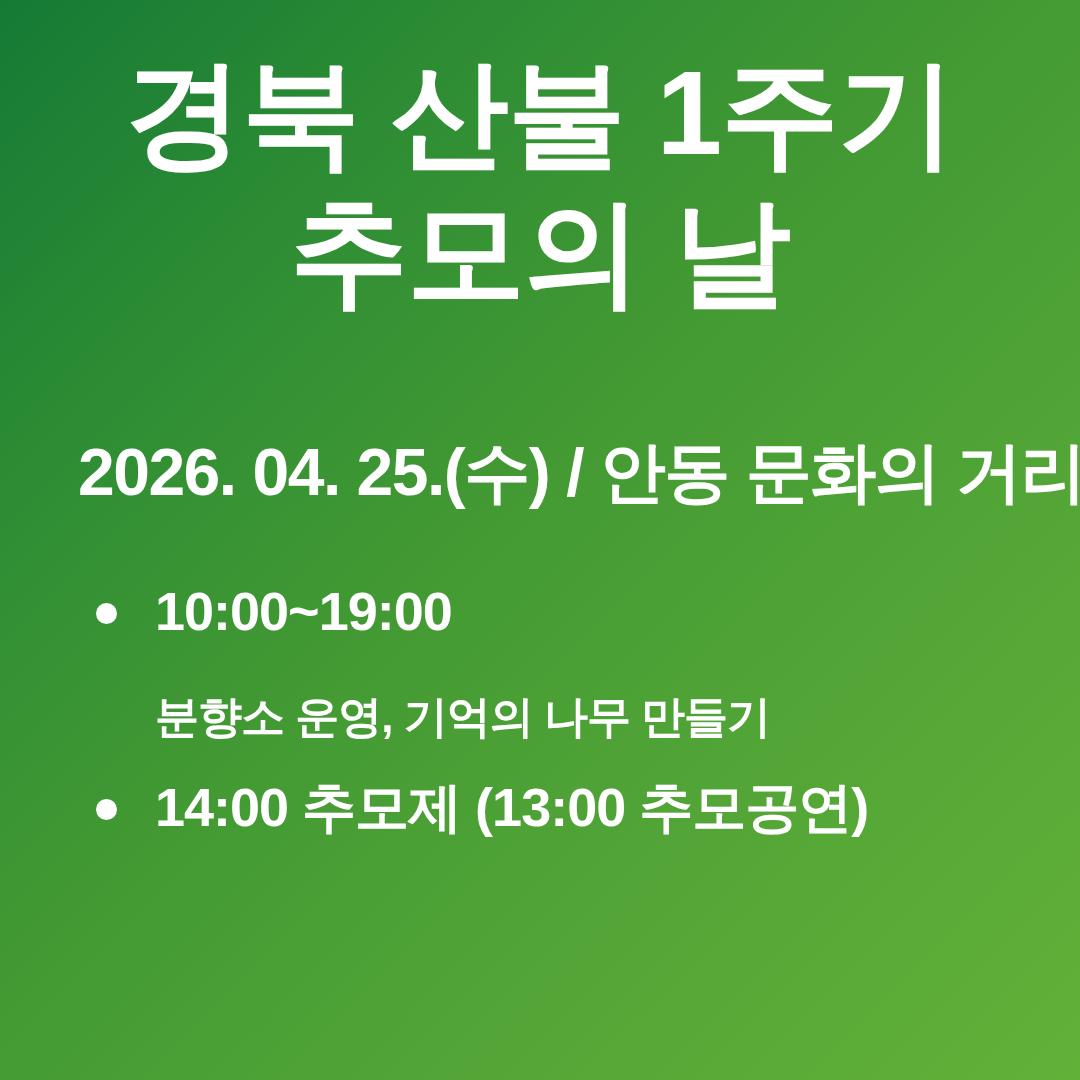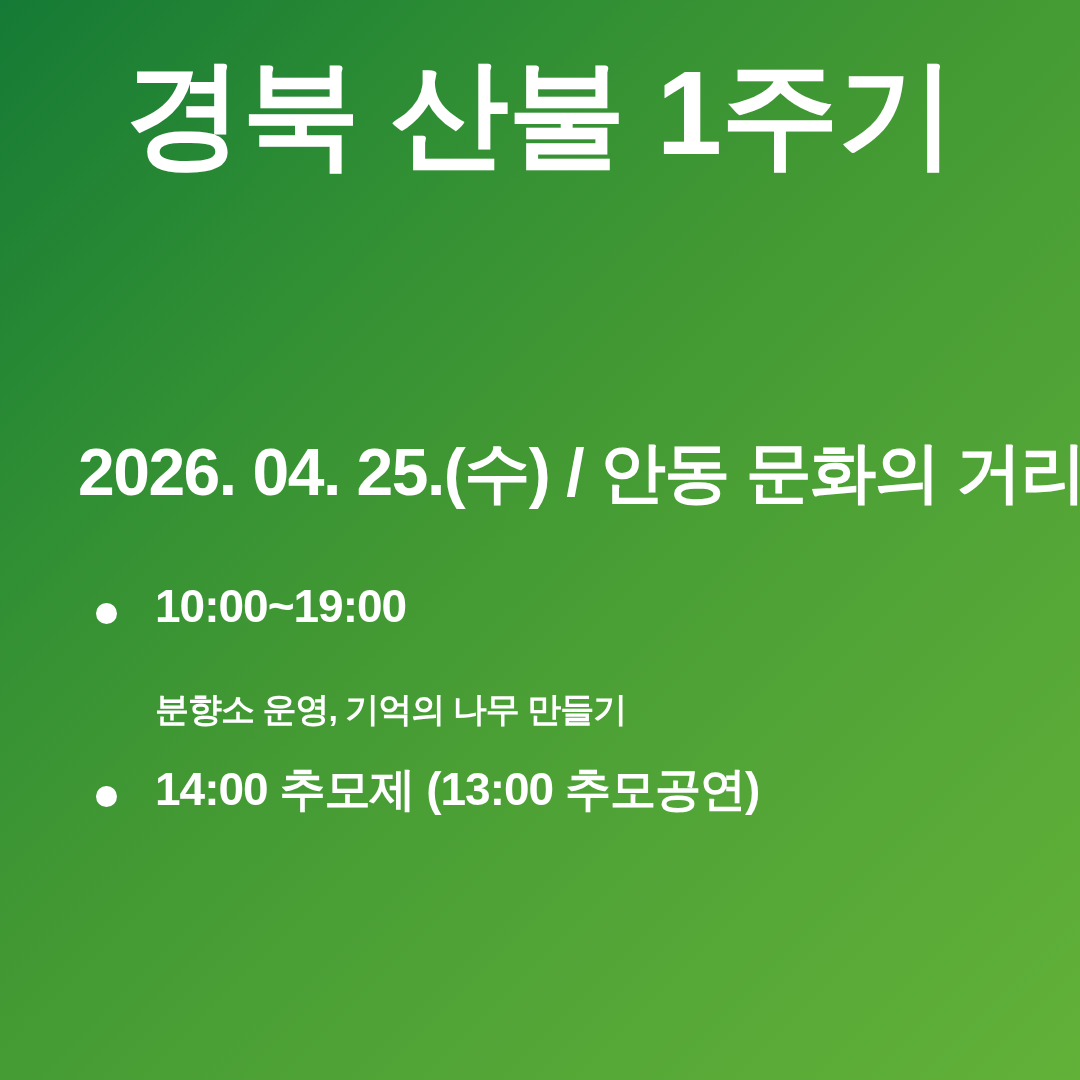--- a/index.html
+++ b/index.html
@@ -97,50 +97,51 @@
     left: 8px;
     top: 23px;
     width: 21px;
     height: 21px;
     border-radius: 50%;
     background: #ffffff;
   }
 
   .bullet-text {
     display: block;
-    font-size: 46px;
+    font-size: 54px;
     line-height: 1.16;
     font-weight: 800;
     letter-spacing: -1px;
     color: #ffffff;
     white-space: nowrap;
   }
 
   .sub-row {
     padding-left: 67px;
     margin-top: 48px;
   }
 
   .sub-text {
     display: block;
-    font-size: 34px;
+    font-size: 44px;
     line-height: 1.16;
     font-weight: 800;
     letter-spacing: -1px;
     color: #ffffff;
     white-space: nowrap;
   }
 </style>
 </head>
 <body>
 
 <div id="poster">
 
   <div class="title-block">
     <span class="title-line">경북 산불 1주기</span>
+    <span class="title-line">추모의 날</span>
   </div>
 
   <div class="datetime-line">2026. 04. 25.(수) / 안동 문화의 거리</div>
 
   <ul class="schedule">
 
     <li class="schedule-item">
       <div class="bullet-row">
         <span class="bullet-dot"></span>
         <span class="bullet-text">10:00~19:00</span>

